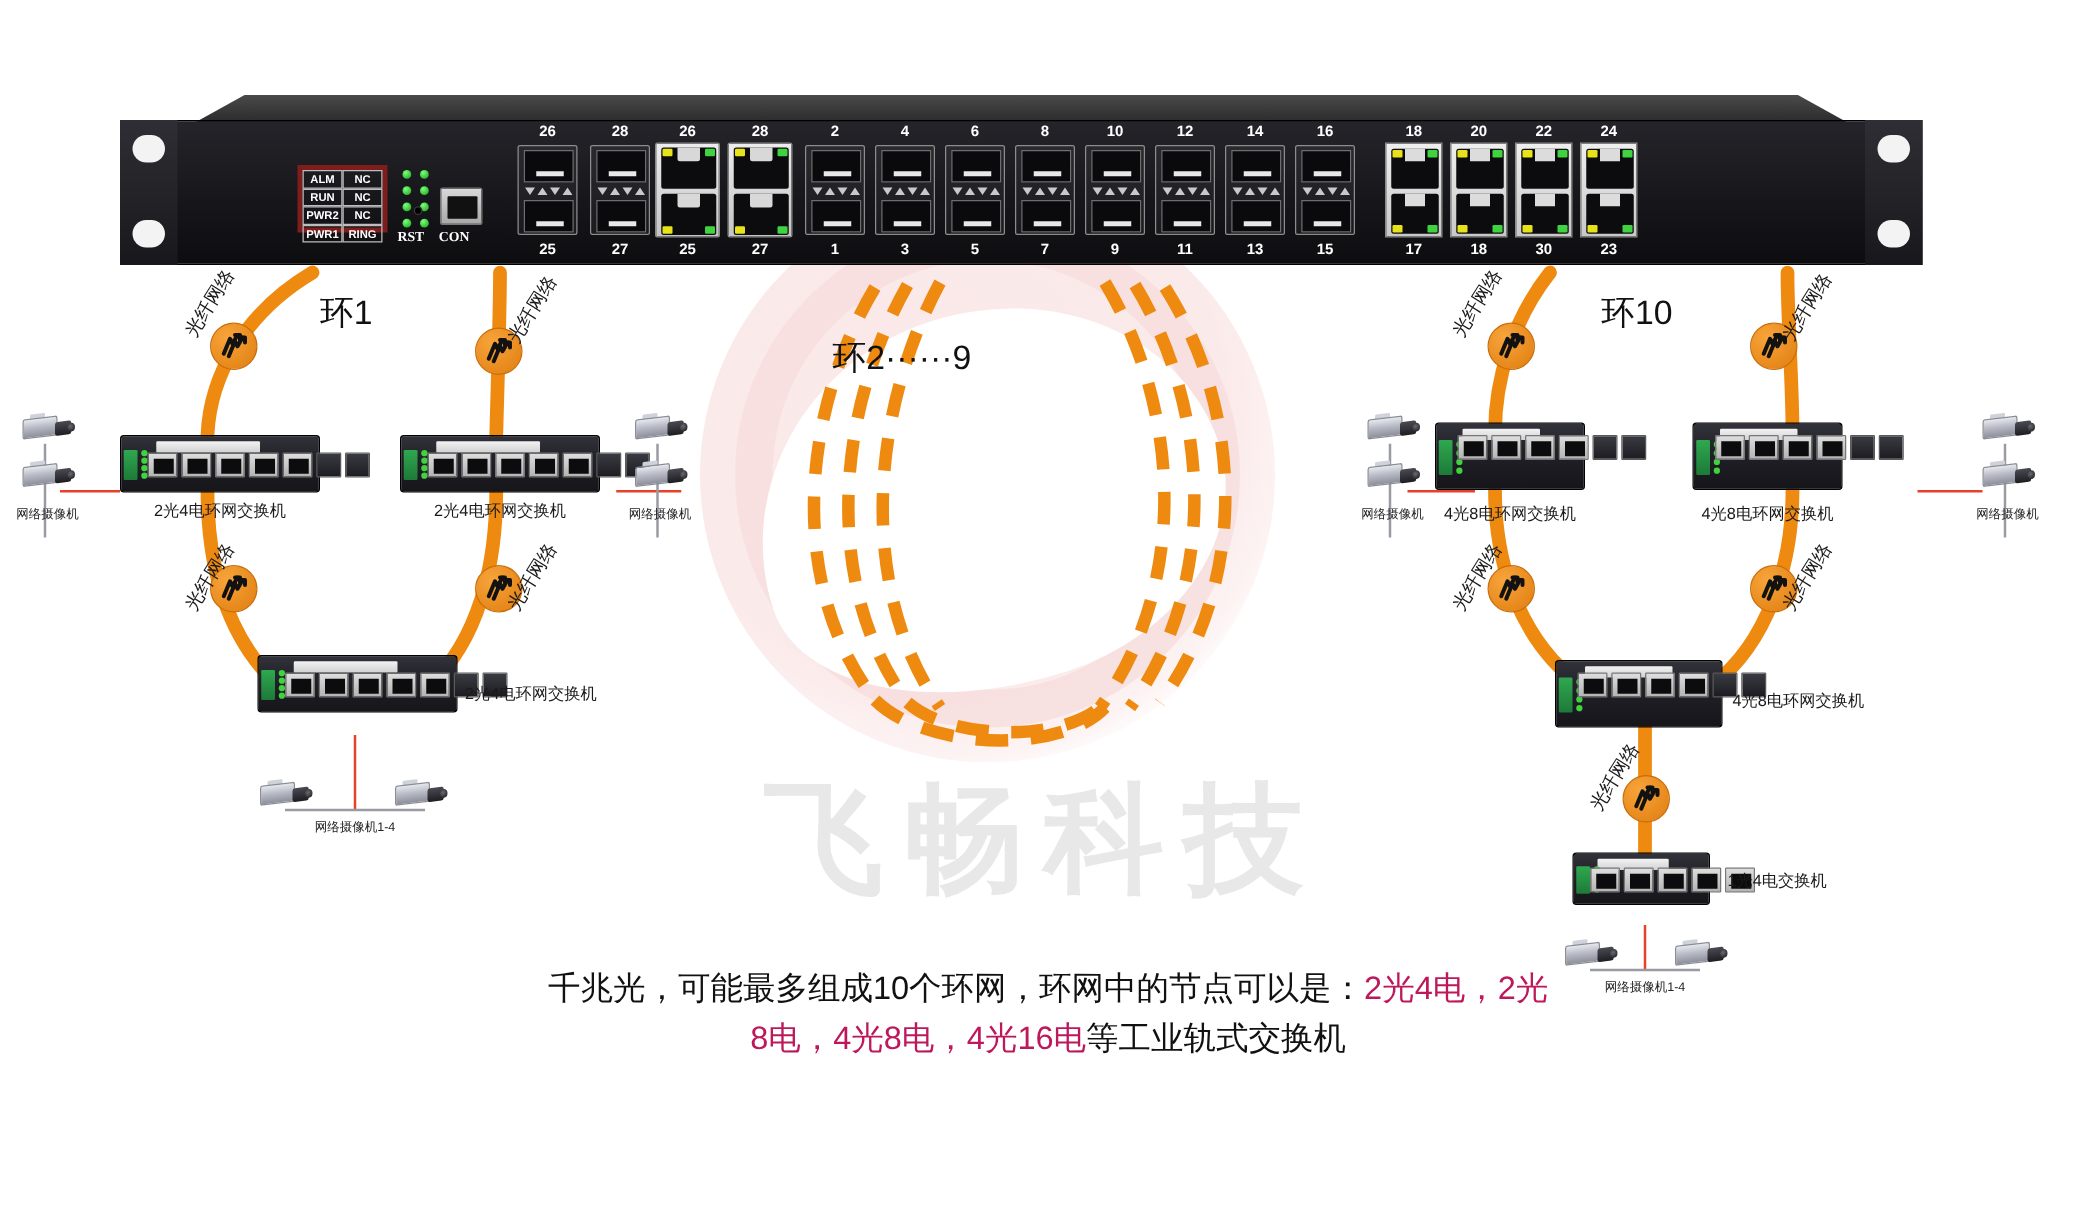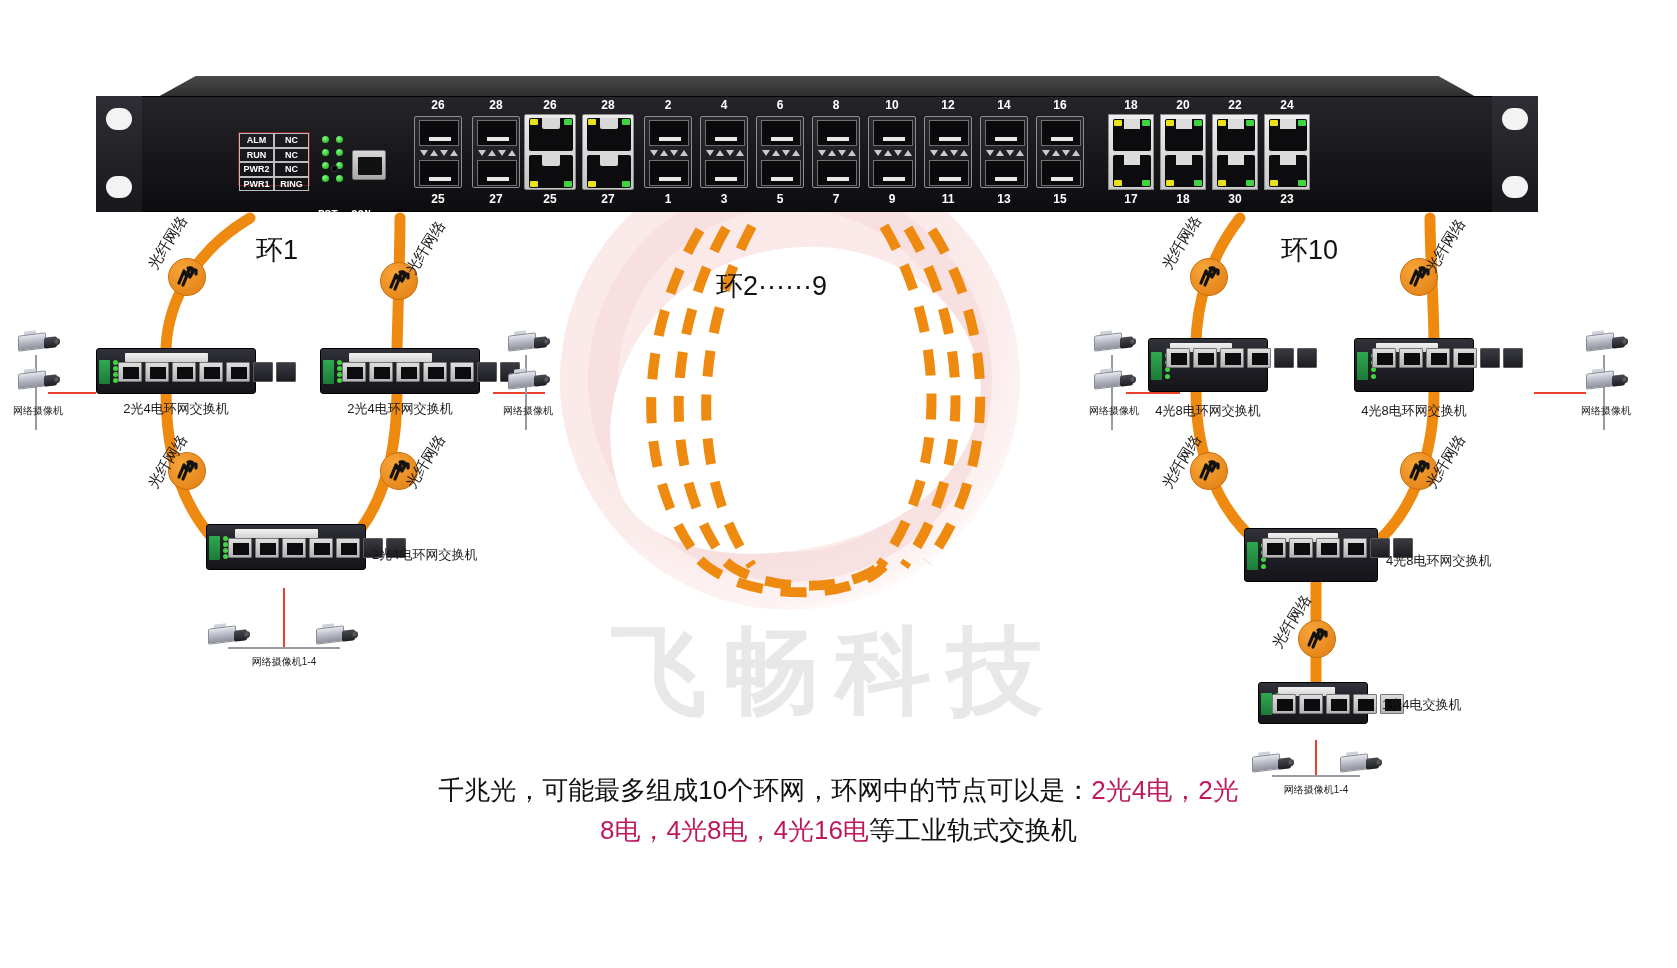--- a/index.html
+++ b/index.html
@@ -75,21 +75,21 @@
   .ear-l { left: 0; } .ear-r { right: 0; }
   .ear-hole {
     position: absolute; left: 10px; width: 26px; height: 22px;
     border-radius: 11px; background: #f3f3f3;
   }
   .eh1 { top: 12px; } .eh2 { top: 80px; }
 
   .led-box {
     position: absolute; left: 142px; top: 56px;
     width: 72px; height: 54px;
-    border: 1px solid #7f1d1d;
+    border: 4px solid #7f1d1d;
     display: grid; grid-template-columns: 1fr 1fr; grid-template-rows: repeat(4,1fr);
   }
   .led-cell {
     font-size: 9px; color: #ffffff; text-align: center;
     line-height: 12.5px; border: .5px solid #bdbdbd;
     font-family: "Liberation Sans", sans-serif; font-weight: bold;
   }
   .led-dots {
     position: absolute; left: 222px; top: 57px;
     display: grid; grid-template-columns: 14px 14px; grid-auto-rows: 13px;
@@ -108,22 +108,21 @@
     width: 34px; height: 30px;
     background: linear-gradient(#d8d8d8, #a8a8a8);
     border: 1px solid #777; border-radius: 2px;
   }
   .con-port::after {
     content: ""; position: absolute; left: 5px; top: 6px;
     width: 24px; height: 18px; background: #111; border-radius: 1px;
   }
   .lbl-rst, .lbl-con {
     position: absolute; top: 108px; font-size: 11px; color: #fff; font-weight: bold;
-    font-family: Liberation Mono, monospace;
-    margin-top: 24px;
+    font-family: Liberation Serif, serif;
   }
   .lbl-rst { left: 222px; } .lbl-con { left: 255px; }
 
   
   .sfp {
     position: absolute; top: 40px; width: 48px; height: 72px;
     background: linear-gradient(#2a2a2e, #1a1a1e);
     border: 1px solid #8d8d8d; border-radius: 2px;
     overflow: hidden;
   }
@@ -561,21 +560,21 @@
       <line x1="36" y1="355" x2="36" y2="430"></line>
       <line x1="526" y1="355" x2="526" y2="430"></line>
       <line x1="1112" y1="355" x2="1112" y2="430"></line>
       <line x1="1604" y1="355" x2="1604" y2="430"></line>
       <line x1="228" y1="648" x2="340" y2="648"></line>
       <line x1="1272" y1="776" x2="1360" y2="776"></line>
     </g>
   </svg>
 
   <div class="ringname" style="left:256px; top:232px;">环1</div>
-  <div class="ringmid" style="left:716px; top:268px;">环2······9</div>
+  <div class="ringmid" style="left:666px; top:268px;">环2······9</div>
   <div class="ringname" style="left:1281px; top:232px;">环10</div>
 
   <div id="badges">
       <div class="fbadge" style="left: 168px; top: 258px;">
         <svg viewBox="0 0 24 24">
           <path d="M4 18 L9 6 L11 10 L15 3" stroke="#121212" stroke-width="3.2" fill="none" stroke-linecap="round" stroke-linejoin="round"></path>
           <path d="M13 3 L17 3 L17 7" stroke="#121212" stroke-width="3.2" fill="none" stroke-linecap="round" stroke-linejoin="round"></path>
           <path d="M8 20 L13 8 L15 12 L19 5" stroke="#121212" stroke-width="3.2" fill="none" stroke-linecap="round" stroke-linejoin="round"></path>
           <path d="M17 5 L21 5 L21 9" stroke="#121212" stroke-width="3.2" fill="none" stroke-linecap="round" stroke-linejoin="round"></path>
         </svg>

